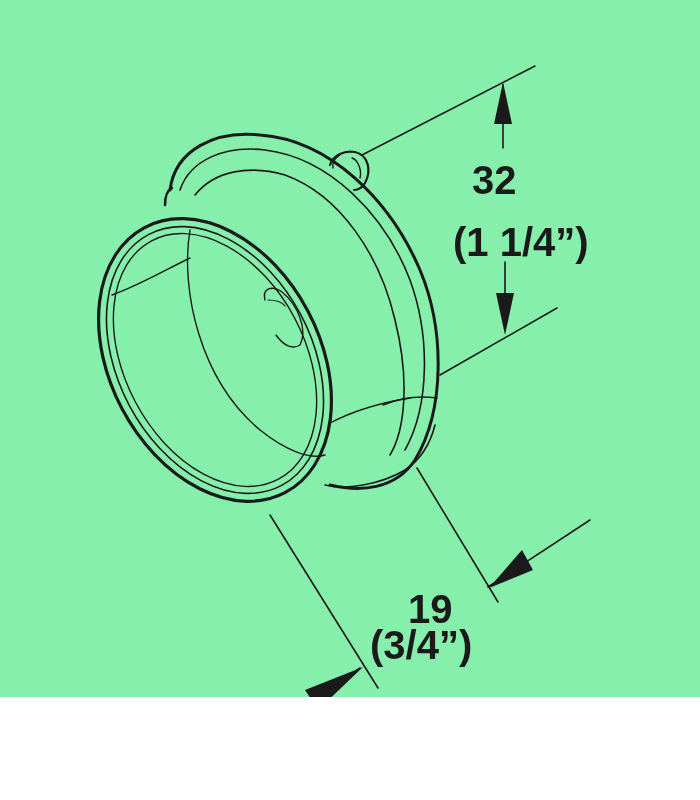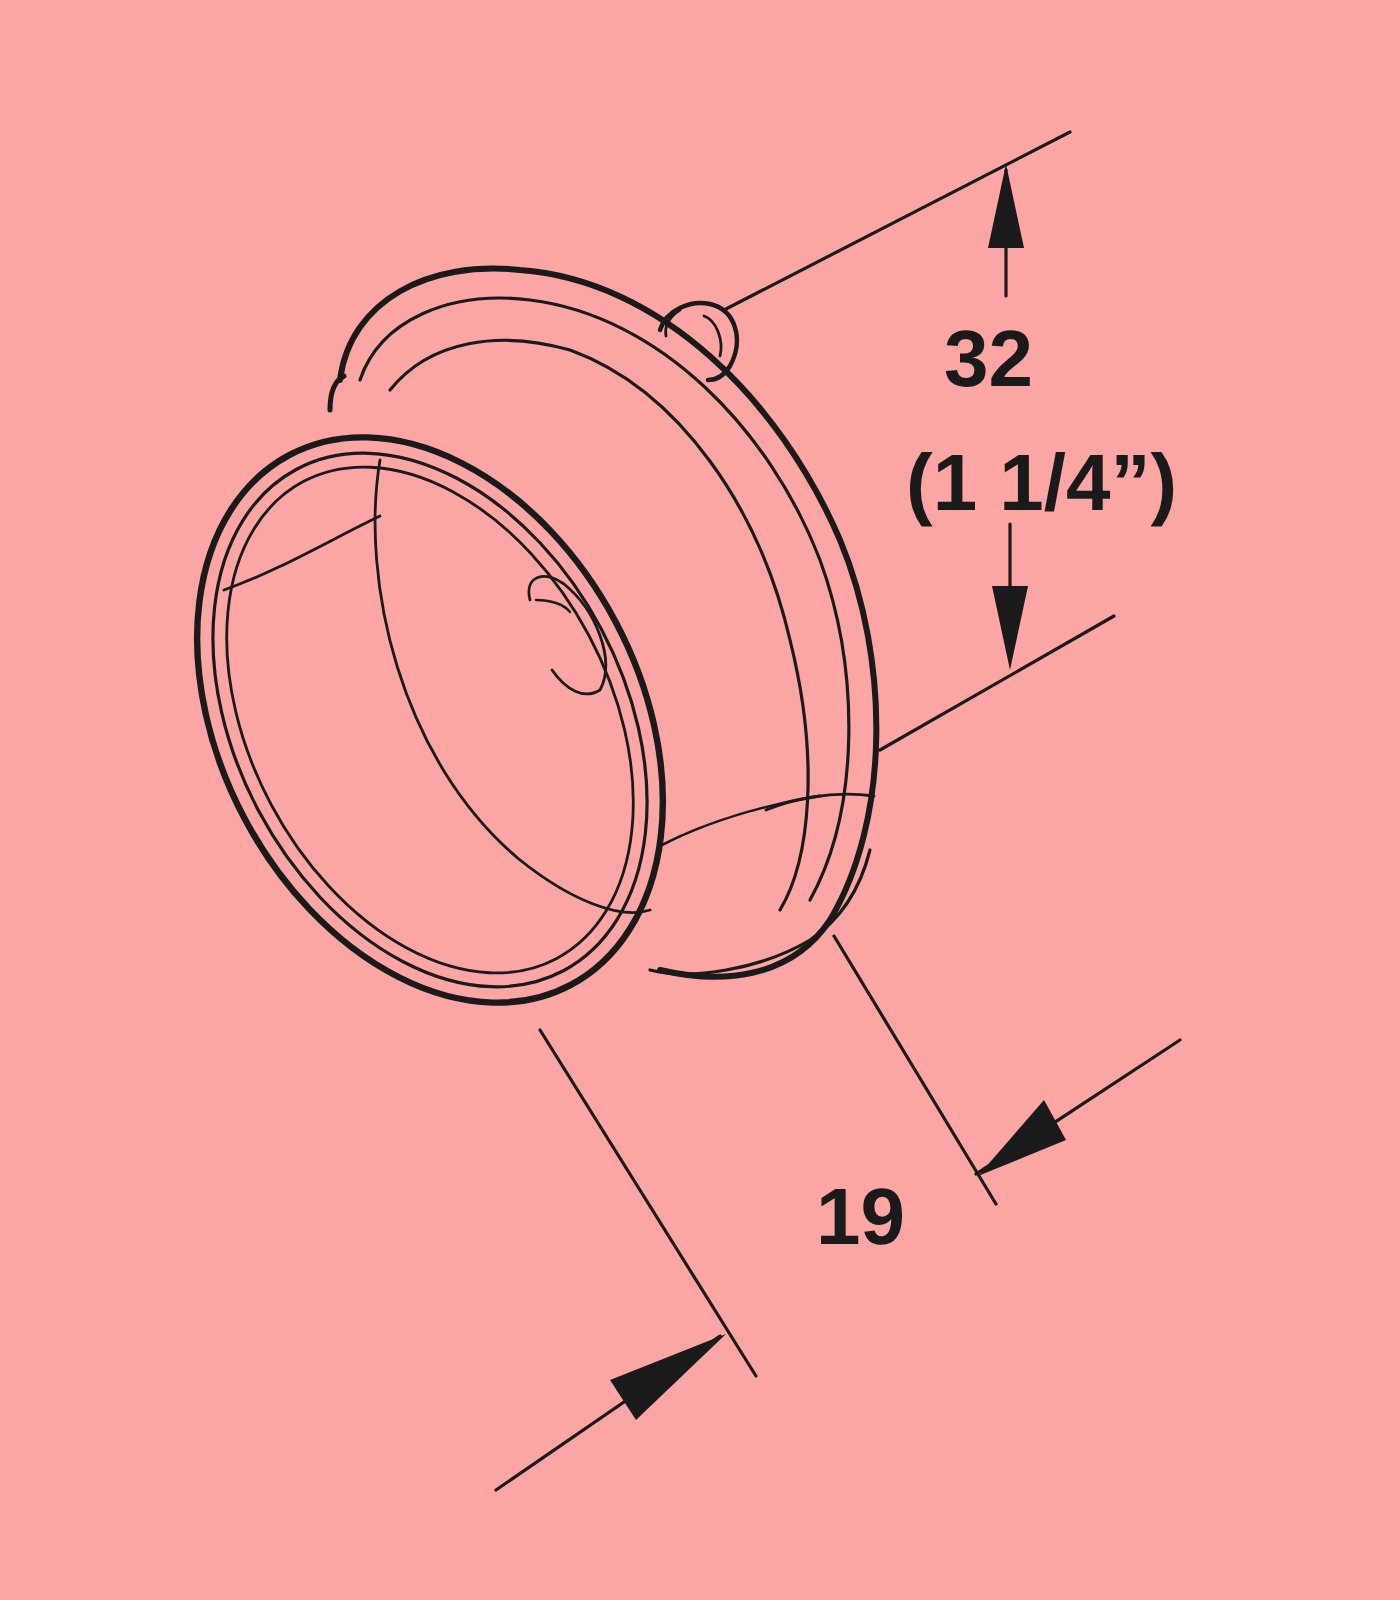--- a/index.html
+++ b/index.html
@@ -1,16 +1,16 @@
 <!DOCTYPE html>
 <html><head>
 <meta charset="utf-8">
 <style>
   html, body { margin:0; padding:0; background:#ffffff; }
-  .canvas { position:relative; width:700px; height:800px; background:#fca5a5; overflow:hidden; }
+  .canvas { position:relative; width:700px; height:697px; background:#86efac; overflow:hidden; }
   svg { position:absolute; left:0; top:0; }
   .label { position:absolute; font-family:"Liberation Sans", sans-serif; font-weight:bold; color:#1a1a1a; white-space:nowrap; line-height:1; }
   .dim32-val { left:472px; top:160px; font-size:40px; }
   .dim32-imp { left:418px; top:222px; font-size:40px;margin-left:35px; }
   .dim19-val { left:408px; top:565px; font-size:40px;margin-top:24px; }
   .dim19-imp { left:370px; top:625px; font-size:40px; }
 </style>
 </head>
 <body>
 
@@ -62,13 +62,14 @@
       <line x1="488" y1="587" x2="590" y2="520"></line>
       <polygon points="489,588 522,550 533,570" fill="#1a1a1a" stroke="none"></polygon>
       <line x1="248" y1="745" x2="360" y2="668"></line>
       <polygon points="363,667 318,710 305,690" fill="#1a1a1a" stroke="none"></polygon>
     </g>
   </svg>
 
   <div class="label dim32-val">32</div>
   <div class="label dim32-imp">(1 1/4”)</div>
   <div class="label dim19-val">19</div>
+  <div class="label dim19-imp">(3/4”)</div>
 </div>
 
 </body></html>

